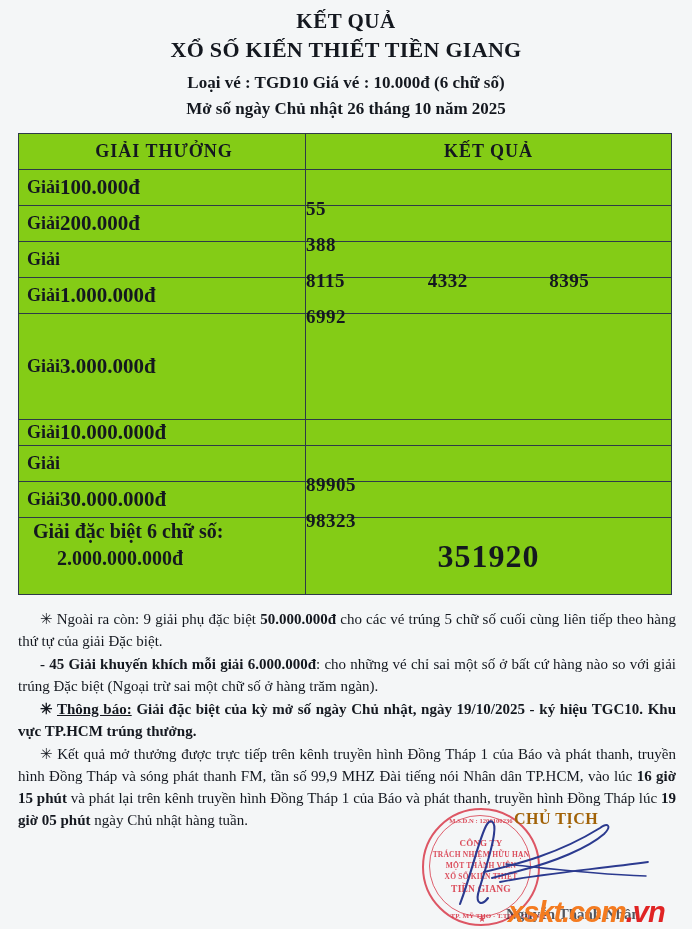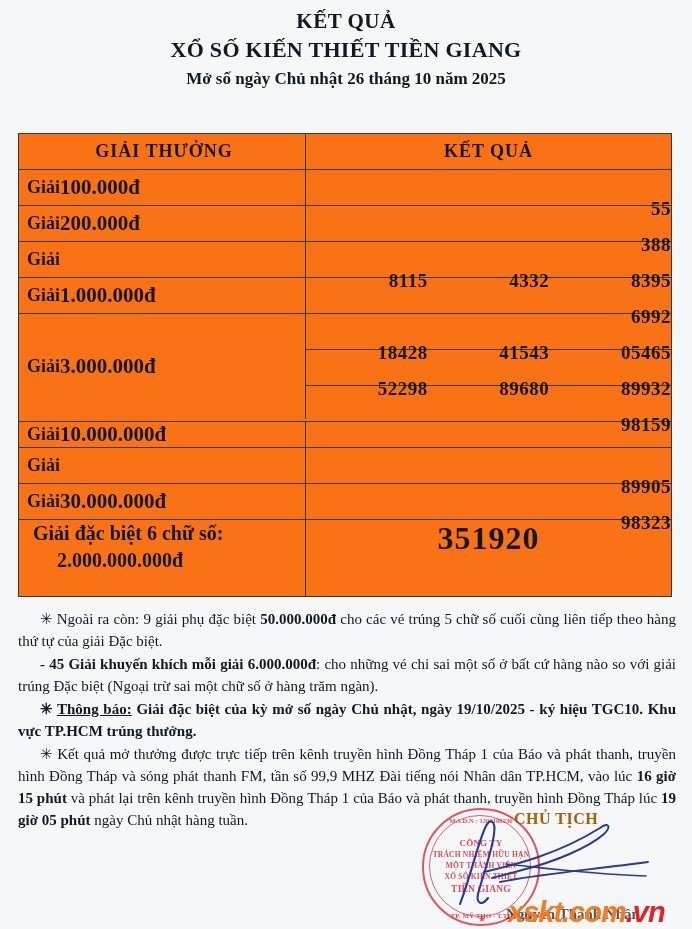--- a/index.html
+++ b/index.html
@@ -48,21 +48,21 @@
   }
 
   
   .table-wrap {
     position: absolute;
     left: 18px;
     top: 133px;
     width: 654px;
     border: 1.5px solid #2e3a48;
     box-sizing: border-box;
-    background: #f97316;
+    background: #84cc16;
   }
   .row {
     display: flex;
     border-bottom: 1.5px solid #2e3a48;
     box-sizing: border-box;
   }
   .row:last-child { border-bottom: none; }
 
   .cell-label {
     width: 287px;
@@ -110,21 +110,21 @@
     display: flex;
     align-items: center;
     height: 35px;
     font-size: 19px;
     font-weight: bold;
     letter-spacing: 0.5px;
   }
   .res-line.divided { border-bottom: 1.5px solid #2e3a48; }
   .res-line .slot {
     flex: 1 1 0;
-    text-align: right;
+    text-align: left;
     margin-top: 43px;
   }
   .res-line.one .slot { flex: 1 1 100%; }
   .res-line.two .slot { flex: 1 1 50%; }
 
   .tall .cell-label { height: 105px; }
   .tall .cell-results { padding: 0; }
 
   
   .special .cell-label {
@@ -140,21 +140,21 @@
     line-height: 1.35;
   }
   .special-l2 {
     font-size: 20px;
     font-weight: bold;
     line-height: 1.35;
     padding-left: 24px;
   }
   .special .cell-results {
     align-items: center;
-    justify-content: flex-start;
+    justify-content: center;
     height: 76px;
   }
   .special-num {
     font-size: 32px;
     font-weight: bold;
     letter-spacing: 1px;
     text-align: center;
     width: 100%;
   }
 
@@ -291,20 +291,21 @@
   }
   .wm-orange { color: #f47b20; }
   .wm-red { color: #e02424; }
 </style>
 </head>
 <body>
 
 <div class="header">
   <div class="title-main">KẾT QUẢ</div>
   <div class="title-sub">XỔ SỐ KIẾN THIẾT TIỀN GIANG</div>
+  <div class="ticket-line">Loại vé : TGD10 Giá vé : 10.000đ (6 chữ số)</div>
   <div class="draw-line">Mở số ngày Chủ nhật 26 tháng 10 năm 2025</div>
 </div>
 
 <div class="table-wrap">
 
   <div class="row hdr">
     <div class="cell-label">
       <span class="hdr-text">GIẢI THƯỞNG</span>
     </div>
     <div class="cell-results">
@@ -358,35 +359,20 @@
       <div class="res-line one">
         <span class="slot">6992</span>
       </div>
     </div>
   </div>
 
   <div class="row tall">
     <div class="cell-label">
       <span class="prize-word">Giải</span>
       <span class="prize-amt">3.000.000đ</span>
-    </div>
-    <div class="cell-results">
-      <div class="res-line divided">
-        <span class="slot">18428</span>
-        <span class="slot">41543</span>
-        <span class="slot">05465</span>
-      </div>
-      <div class="res-line divided">
-        <span class="slot">52298</span>
-        <span class="slot">89680</span>
-        <span class="slot">89932</span>
-      </div>
-      <div class="res-line one">
-        <span class="slot">98159</span>
-      </div>
     </div>
   </div>
 
   <div class="row">
     <div class="cell-label">
       <span class="prize-word">Giải</span>
       <span class="prize-amt">10.000.000đ</span>
     </div>
   </div>
 

